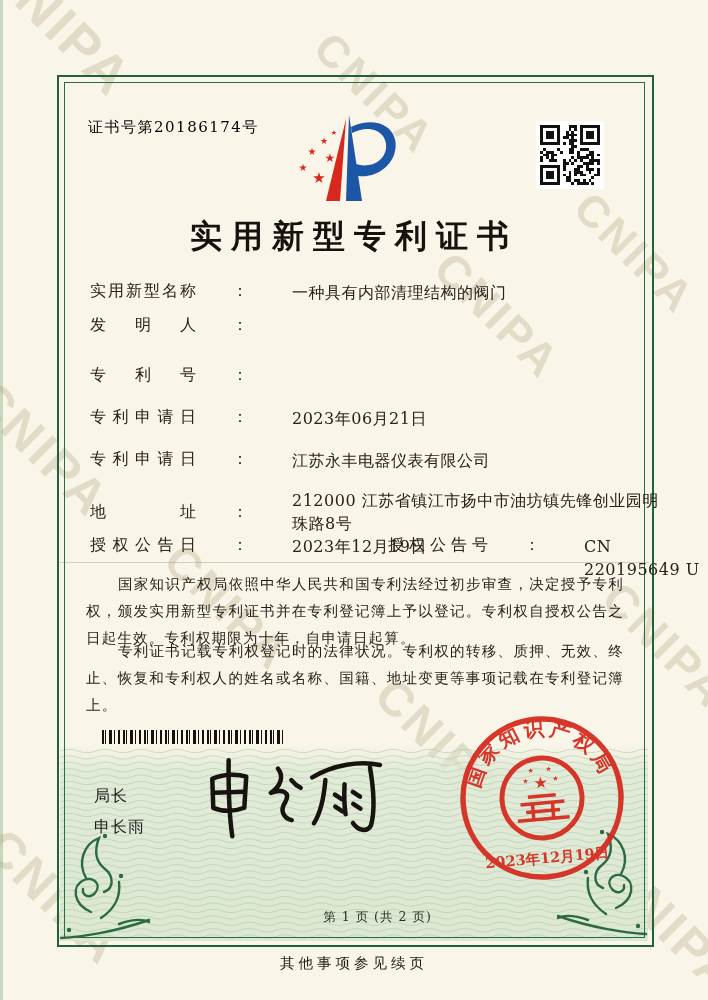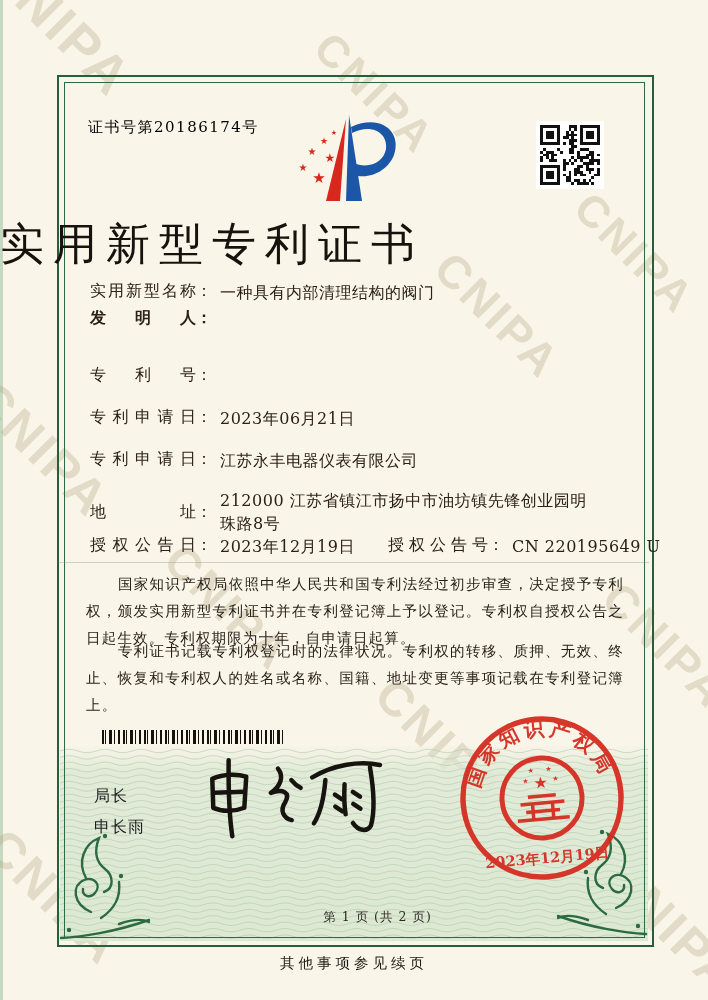--- a/index.html
+++ b/index.html
@@ -22,25 +22,25 @@
       background:linear-gradient(180deg,rgba(222,233,213,0) 0,rgba(222,233,213,.85) 26px,
                  #e0ead7 70px,#dce8d2 100%);}
   .pattern-zone svg{position:absolute;left:0;top:0;width:100%;height:100%;}
   
   .cert-no{position:absolute;left:88px;top:118px;font-size:15px;letter-spacing:1.5px;
       color:#000000;z-index:3;}
   .logo{position:absolute;left:290px;top:112px;width:118px;height:92px;z-index:3;}
   .qr-box{position:absolute;left:536px;top:121px;width:60px;height:60px;background:#fff;
       padding:4px;z-index:3;}
   .qr-box svg{width:100%;height:100%;display:block;}
-  .title{position:absolute;left:0;right:0;top:215px;text-align:left;
-      font-size:44px;font-weight:400;letter-spacing:9px;color:#17120d;z-index:3;}
+  .title{position:absolute;left:0;right:0;top:215px;text-align:center;
+      font-size:32px;font-weight:700;letter-spacing:9px;color:#17120d;z-index:3;}
   
   .frow{position:absolute;left:90px;z-index:3;display:flex;align-items:flex-start;
-      font-size:16px;color:#2b2119;}
+      font-size:16px;color:#2b2119;gap:36px;}
   .flabel{display:inline-block;width:106px;text-align:justify;text-align-last:justify;
       flex:none;}
   .fcolon{flex:none;}
   .fvalue{margin-left:8px;letter-spacing:.5px;line-height:23px;}
   .fvalue.addr{width:382px;}
   .divider{position:absolute;left:58px;top:562px;width:591px;height:1px;
       background:rgba(130,140,110,.35);z-index:3;}
   
   .legal{position:absolute;left:86px;width:538px;font-size:14.5px;line-height:27px;
       color:#241d15;text-indent:2.2em;letter-spacing:1.2px;text-align:justify;z-index:3;}
@@ -275,21 +275,21 @@
     </svg>
   </div>
 
   <div class="title">实用新型专利证书</div>
 
   <div class="frow" style="top:281px;">
     <span class="flabel">实用新型名称</span>
       <span class="fcolon">：</span>
     <span class="fvalue">一种具有内部清理结构的阀门</span>
   </div>
-  <div class="frow" style="top:308px;font-weight:bold;">
+  <div class="frow" style="top:315px;">
     <span class="flabel">发明人</span>
       <span class="fcolon">：</span>
   </div>
   <div class="frow" style="top:365px;">
     <span class="flabel">专利号</span>
       <span class="fcolon">：</span>
   </div>
   <div class="frow" style="top:407px;">
     <span class="flabel">专利申请日</span>
       <span class="fcolon">：</span>

